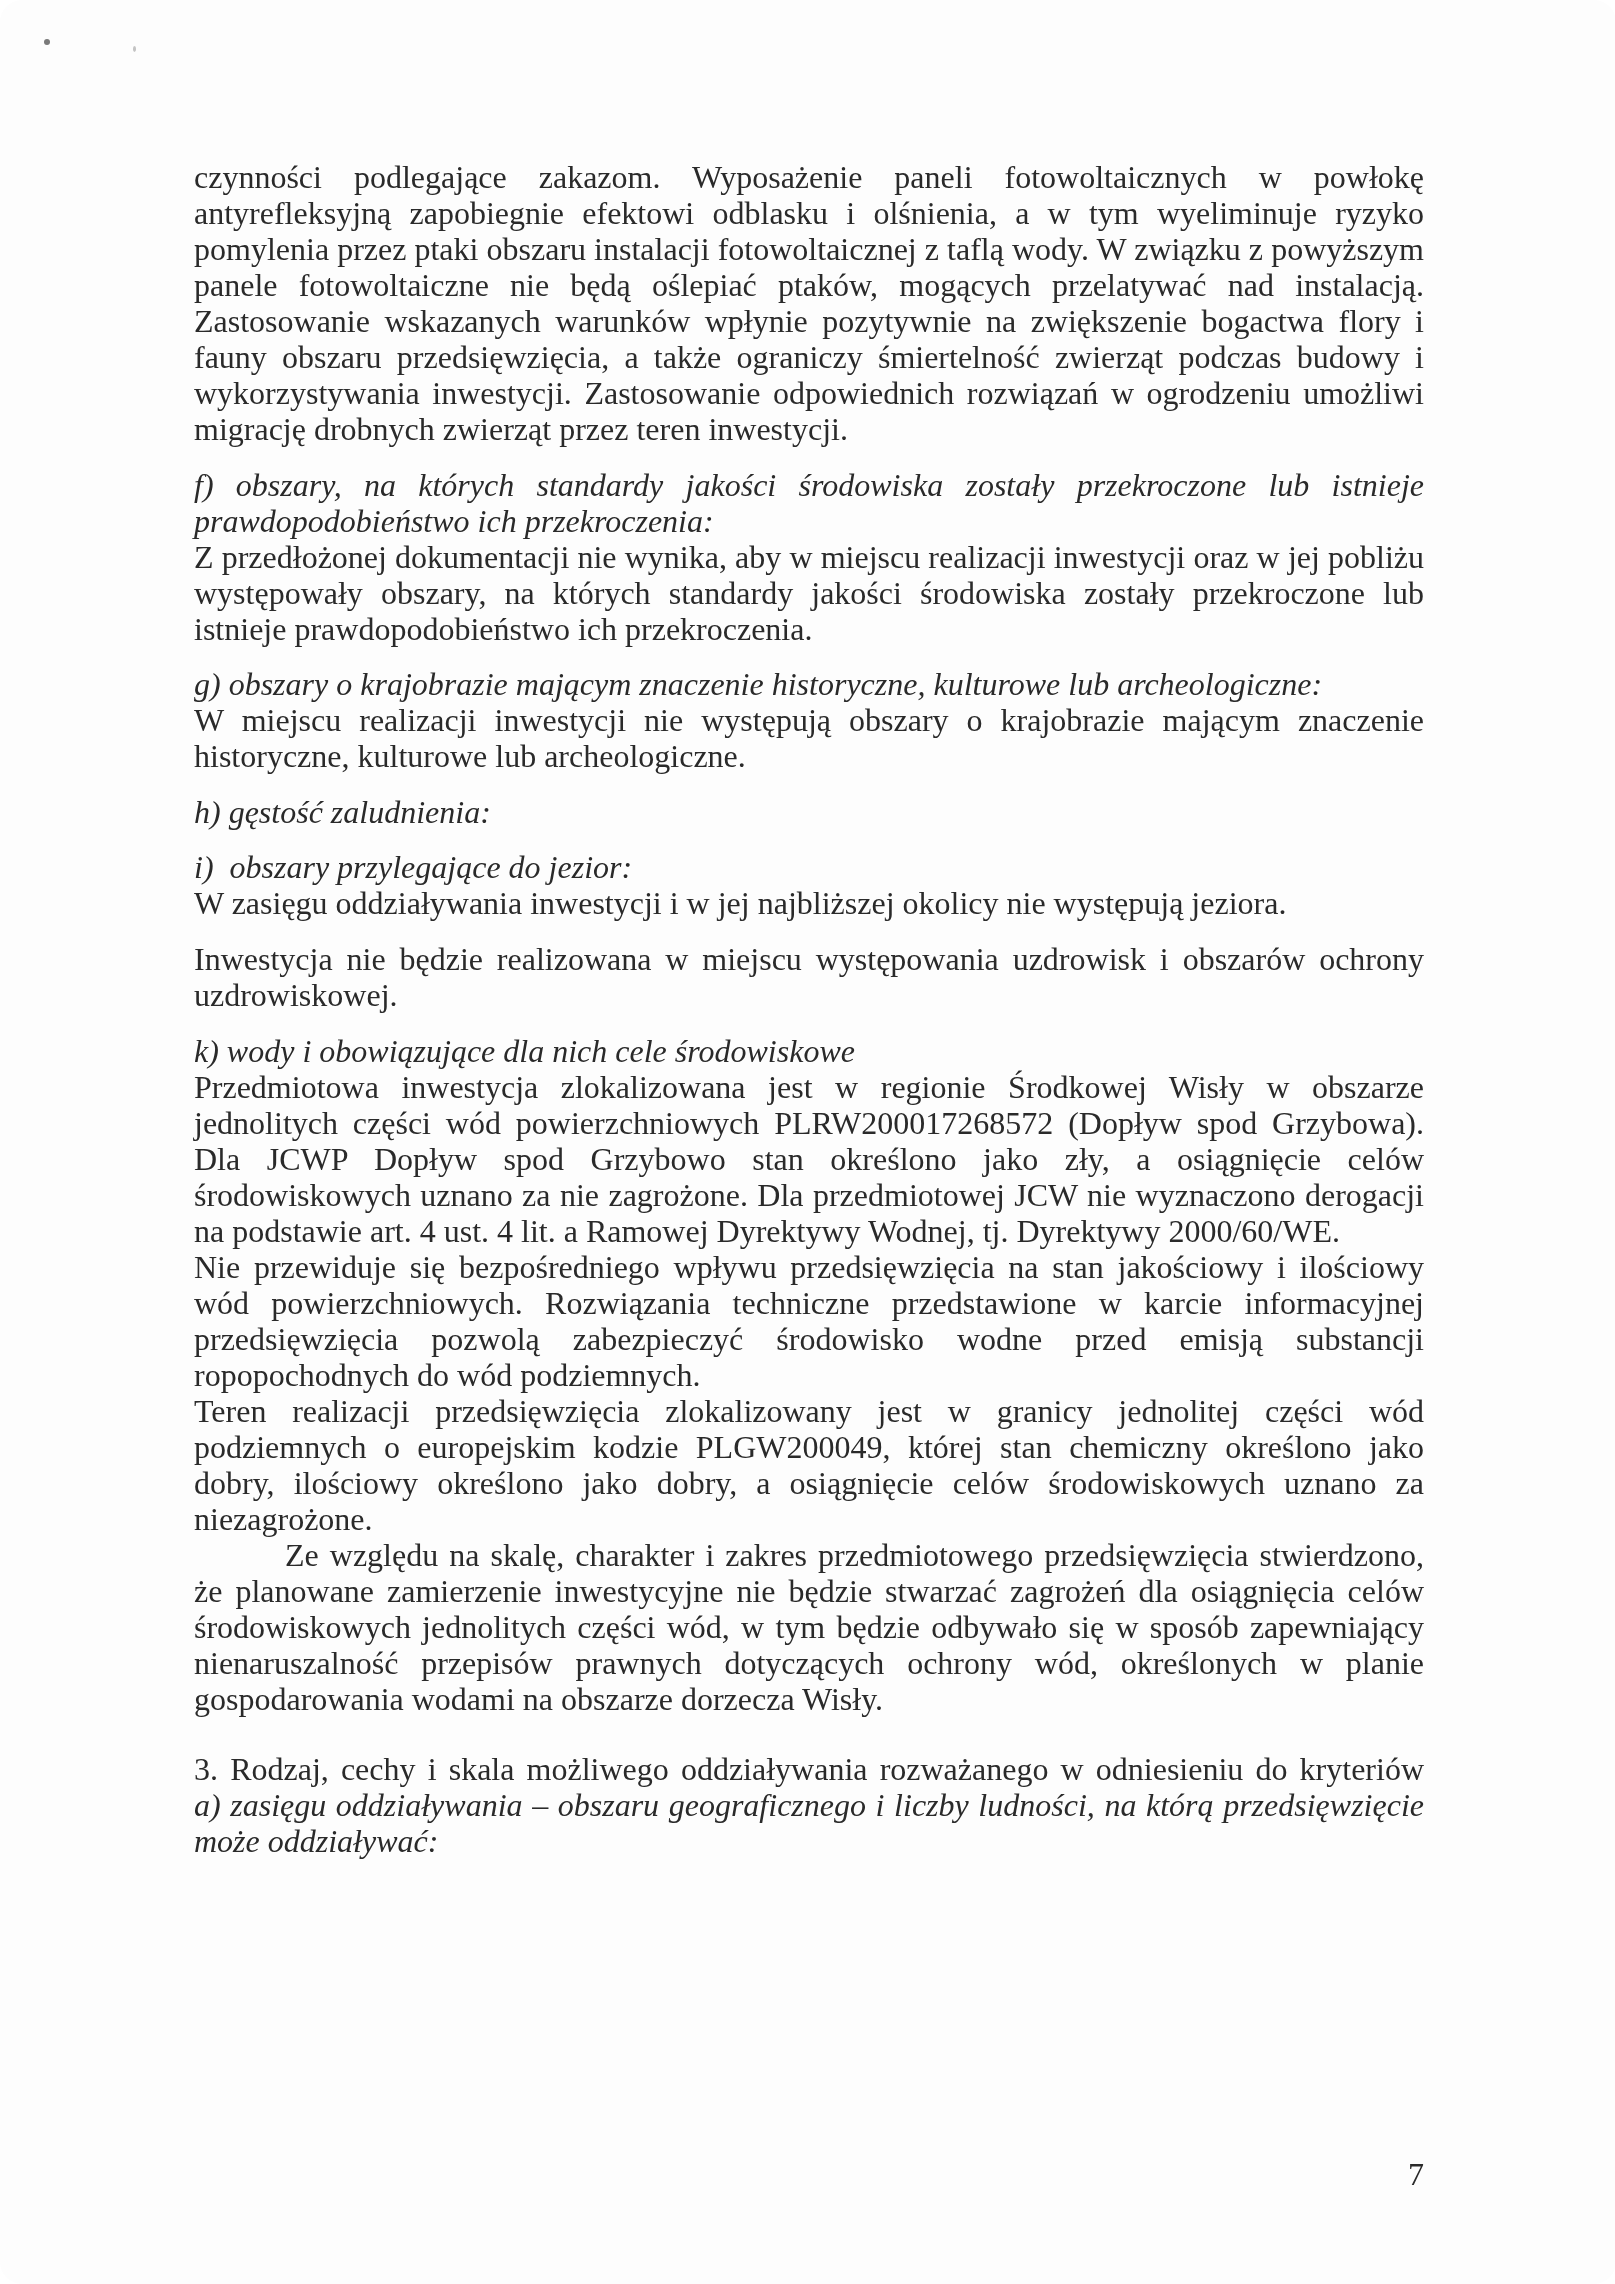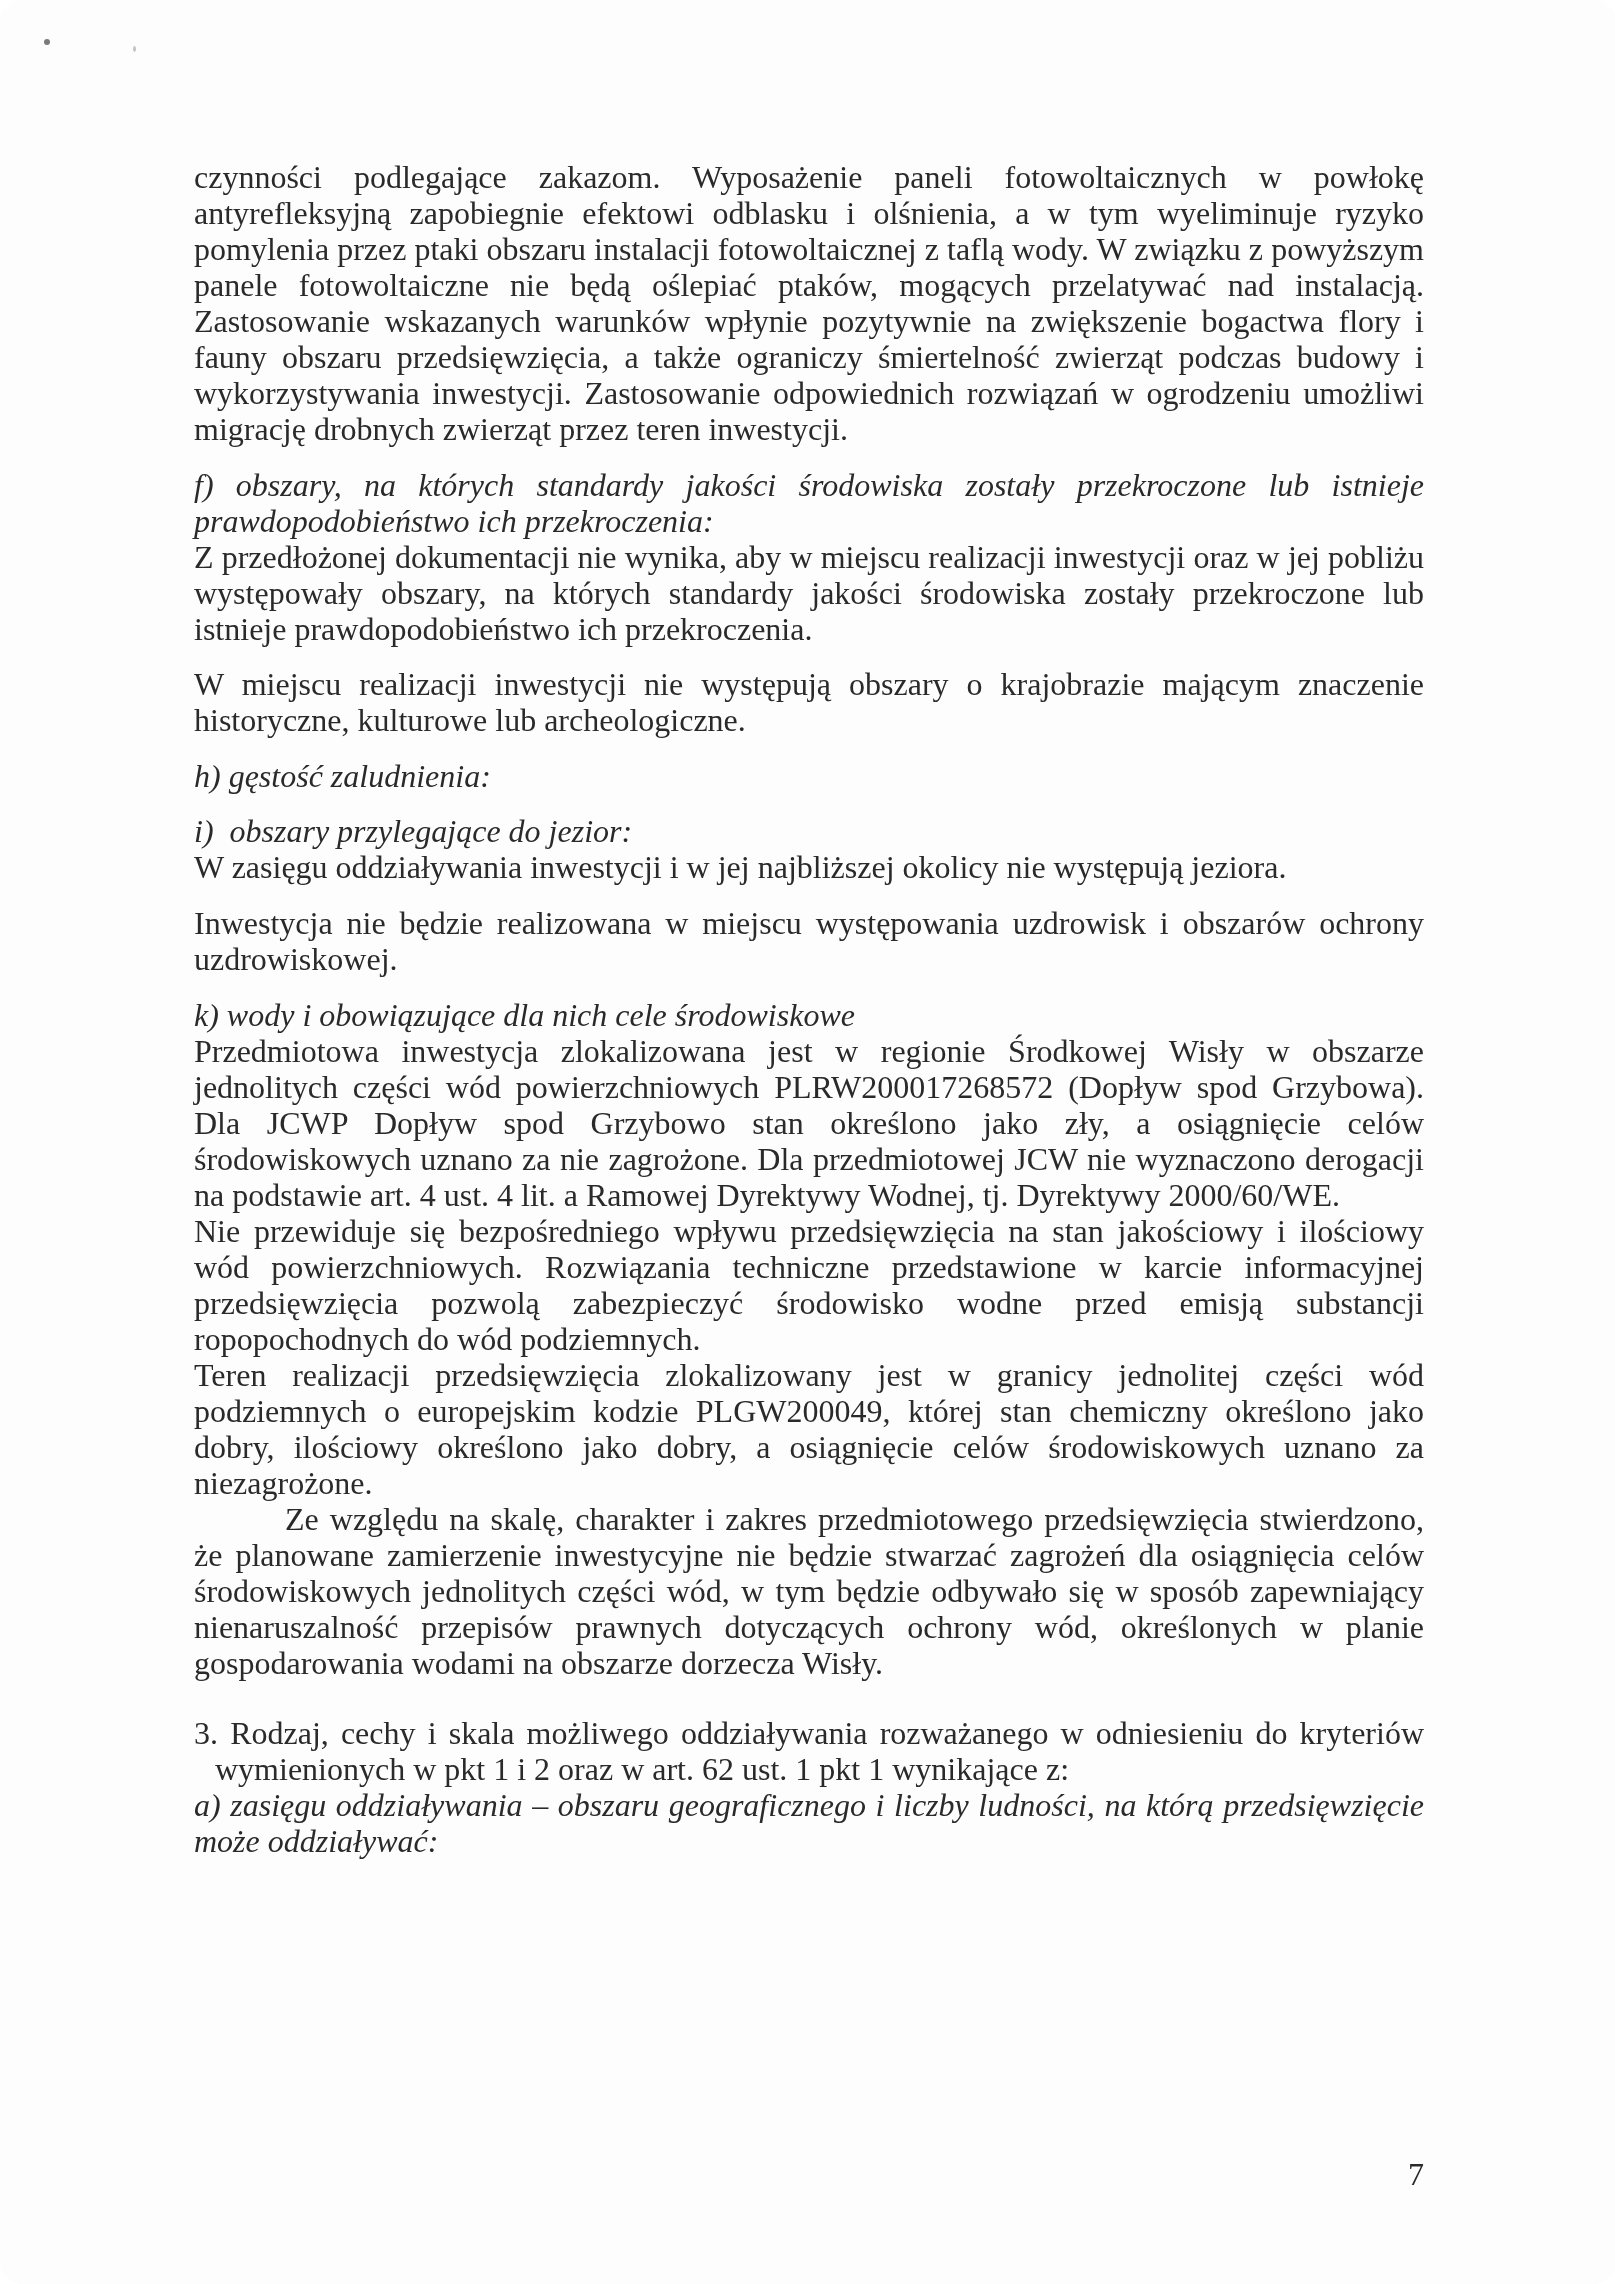--- a/index.html
+++ b/index.html
@@ -38,20 +38,21 @@
     <p class="p">czynności podlegające zakazom. Wyposażenie paneli fotowoltaicznych w powłokę antyrefleksyjną zapobiegnie efektowi odblasku i olśnienia, a w tym wyeliminuje ryzyko pomylenia przez ptaki obszaru instalacji fotowoltaicznej z taflą wody. W związku z powyższym panele fotowoltaiczne nie będą oślepiać ptaków, mogących przelatywać nad instalacją. Zastosowanie wskazanych warunków wpłynie pozytywnie na zwiększenie bogactwa flory i fauny obszaru przedsięwzięcia, a także ograniczy śmiertelność zwierząt podczas budowy i wykorzystywania inwestycji. Zastosowanie odpowiednich rozwiązań w ogrodzeniu umożliwi migrację drobnych zwierząt przez teren inwestycji.</p>
 
     <div class="gap"></div>
     <section>
       <p class="p it">f) obszary, na których standardy jakości środowiska zostały przekroczone lub istnieje prawdopodobieństwo ich przekroczenia:</p>
       <p class="p">Z przedłożonej dokumentacji nie wynika, aby w miejscu realizacji inwestycji oraz w jej pobliżu występowały obszary, na których standardy jakości środowiska zostały przekroczone lub istnieje prawdopodobieństwo ich przekroczenia.</p>
     </section>
 
     <div class="gap"></div>
     <section>
+      <p class="p it">g) obszary o krajobrazie mającym znaczenie historyczne, kulturowe lub archeologiczne:</p>
       <p class="p">W miejscu realizacji inwestycji nie występują obszary o krajobrazie mającym znaczenie historyczne, kulturowe lub archeologiczne.</p>
     </section>
 
     <div class="gap"></div>
     <section>
       <p class="p it">h) gęstość zaludnienia:</p>
     </section>
 
     <div class="gap"></div>
     <section>
@@ -69,20 +70,19 @@
       <p class="p it">k) wody i obowiązujące dla nich cele środowiskowe</p>
       <p class="p">Przedmiotowa inwestycja zlokalizowana jest w regionie Środkowej Wisły w obszarze jednolitych części wód powierzchniowych PLRW200017268572 (Dopływ spod Grzybowa). Dla JCWP Dopływ spod Grzybowo stan określono jako zły, a osiągnięcie celów środowiskowych uznano za nie zagrożone. Dla przedmiotowej JCW nie wyznaczono derogacji na podstawie art. 4 ust. 4 lit. a Ramowej Dyrektywy Wodnej, tj. Dyrektywy 2000/60/WE.</p>
       <p class="p">Nie przewiduje się bezpośredniego wpływu przedsięwzięcia na stan jakościowy i ilościowy wód powierzchniowych. Rozwiązania techniczne przedstawione w karcie informacyjnej przedsięwzięcia pozwolą zabezpieczyć środowisko wodne przed emisją substancji ropopochodnych do wód podziemnych.</p>
       <p class="p">Teren realizacji przedsięwzięcia zlokalizowany jest w granicy jednolitej części wód podziemnych o europejskim kodzie PLGW200049, której stan chemiczny określono jako dobry, ilościowy określono jako dobry, a osiągnięcie celów środowiskowych uznano za niezagrożone.</p>
       <p class="p indent">Ze względu na skalę, charakter i zakres przedmiotowego przedsięwzięcia stwierdzono, że planowane zamierzenie inwestycyjne nie będzie stwarzać zagrożeń dla osiągnięcia celów środowiskowych jednolitych części wód, w tym będzie odbywało się w sposób zapewniający nienaruszalność przepisów prawnych dotyczących ochrony wód, określonych w planie gospodarowania wodami na obszarze dorzecza Wisły.</p>
     </section>
 
     <div class="gap" style="height: 34px;"></div>
     <section>
       <p class="p jl">3. Rodzaj, cechy i skala możliwego oddziaływania rozważanego w odniesieniu do kryteriów</p>
-      <p class="p hang2">wymienionych w pkt 1 i 2 oraz w art. 62 ust. 1 pkt 1 wynikające z:</p>
       <p class="p it">a) zasięgu oddziaływania – obszaru geograficznego i liczby ludności, na którą przedsięwzięcie może oddziaływać:</p>
     </section>
   </div>
 
   <div class="pagenum">7</div>
 </div>
 
 
 </body></html>

